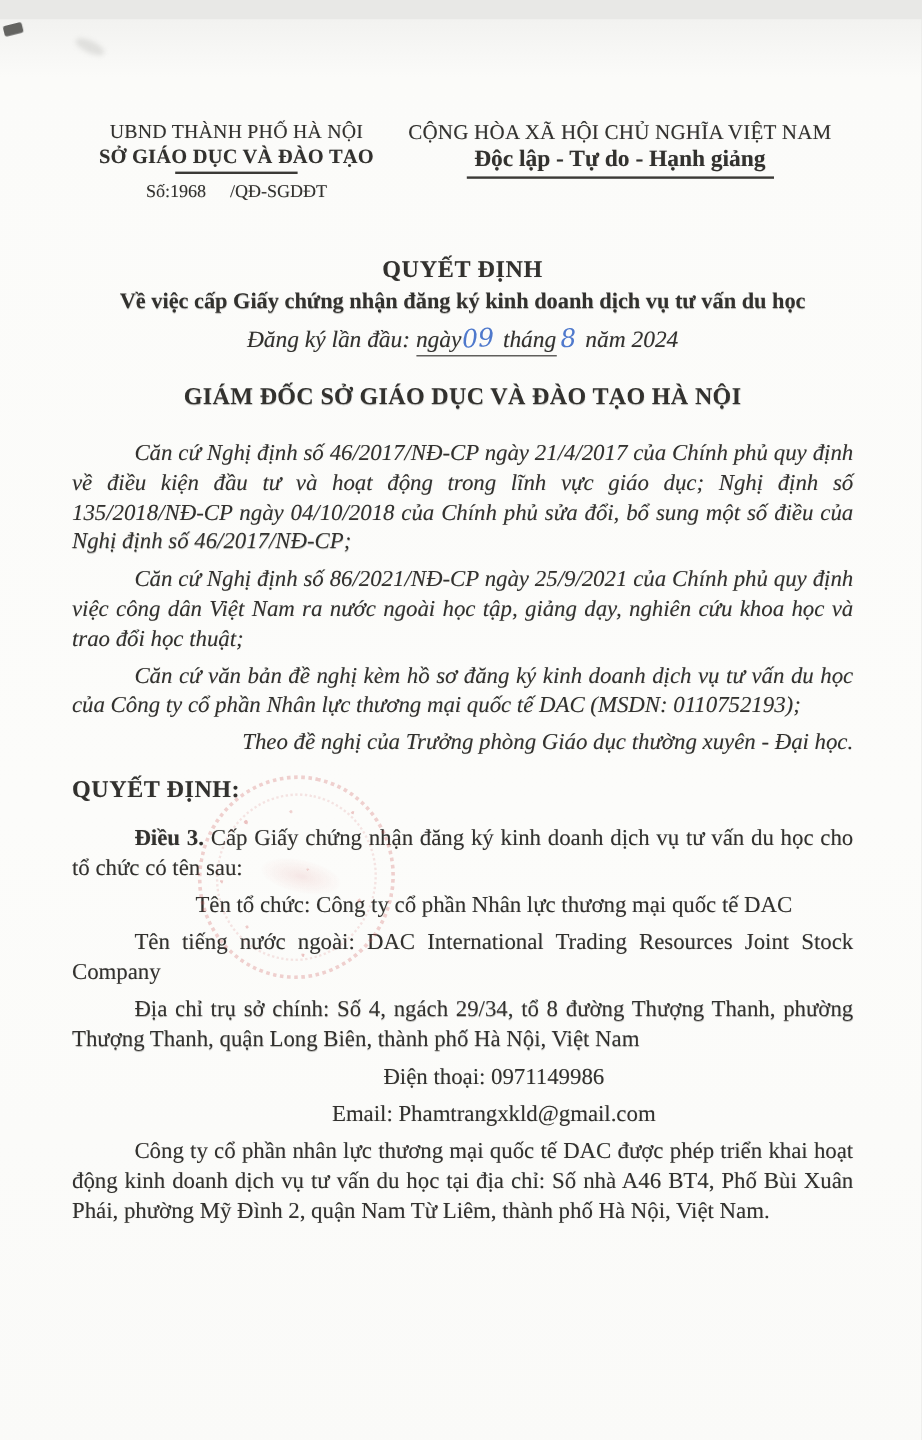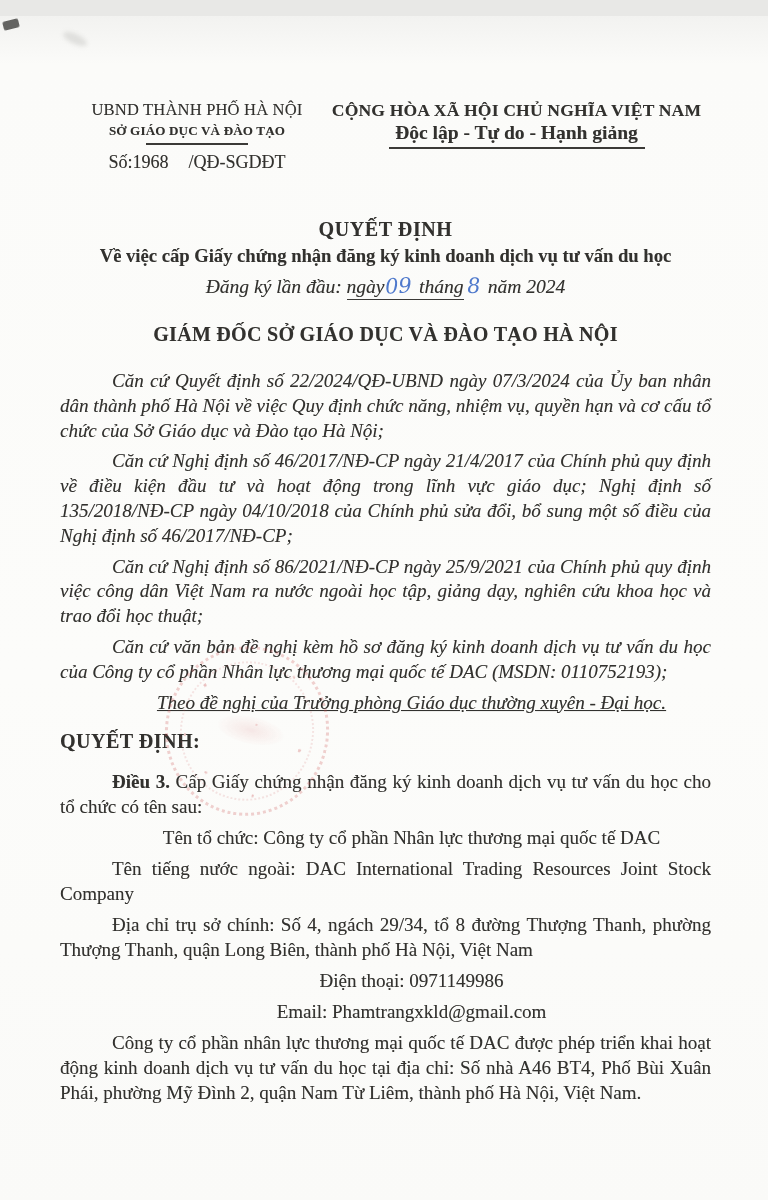--- a/index.html
+++ b/index.html
@@ -27,26 +27,26 @@
   .smudge {
     position: absolute; left: 62px; top: 18px; width: 26px; height: 10px;
     background: #c9c9c6; border-radius: 50%; transform: rotate(25deg);
     opacity: .5; filter: blur(2px);
   }
 
   
   .header { display: flex; justify-content: space-between; align-items: flex-start; }
   .header-left { width: 252px; text-align: center; margin-left: 12px; }
   .header-left .l1 { font-size: 16.5px; line-height: 20px; letter-spacing: .2px; }
-  .header-left .l2 { font-size: 13px; line-height: 21px; font-weight: bold; letter-spacing: .2px; }
+  .header-left .l2 { font-size: 17px; line-height: 21px; font-weight: bold; letter-spacing: .2px; }
   .rule-left { width: 102px; border-bottom: 2px solid #3b3a37; margin: 2px auto 0; }
-  .doc-number { font-size: 18px; margin-top: 7px; }
+  .doc-number { font-size: 15px; margin-top: 7px; }
   .doc-number .gap { display: inline-block; width: 20px; }
   .header-right { width: 392px; text-align: center; }
-  .header-right .r1 { font-size: 17.5px; line-height: 21px; font-weight: bold; letter-spacing: .2px; }
+  .header-right .r1 { font-size: 17.5px; line-height: 21px; font-weight: normal; letter-spacing: .2px; }
   .header-right .r2 { font-size: 19.5px; line-height: 24px; font-weight: bold; }
   .rule-right { width: 256px; border-bottom: 2px solid #3b3a37; margin: 2px auto 0; }
   .place-date { font-size: 18.5px; font-style: italic; margin-top: 4px; }
 
   
   .title-block { text-align: center; margin-top: 44px; }
   .title-main { font-size: 20px; font-weight: bold; letter-spacing: .6px; line-height: 24px; }
   .title-subject { font-size: 18.6px; font-weight: bold; line-height: 24px; margin-top: 3px; }
   .reg-line { font-size: 19.5px; font-style: italic; margin-top: 5px; line-height: 26px; }
   .reg-underline { border-bottom: 1.6px solid #3a3936; padding-bottom: 2px; }
@@ -57,21 +57,21 @@
   .handwritten.day { margin-left: 1px; margin-right: 2px; }
   .handwritten.month { margin: 0 3px; }
   .title-authority { font-size: 20px; font-weight: bold; letter-spacing: .3px; margin-top: 22px; line-height: 25px; }
 
   
   .preamble { margin-top: 22px; }
   .preamble p {
     font-size: 19px; font-style: italic; line-height: 24.8px;
     text-align: justify; text-indent: 52px; margin-bottom: 6px;
   }
-  .preamble p:last-child { text-align: center; text-decoration: underline; }
+  .preamble p:last-child { text-align: right; }
 
   
   .decision-heading { text-align: left; font-size: 20px; font-weight: bold; letter-spacing: .5px; margin: 14px 0 16px; line-height: 24px; }
   .article p {
     font-size: 19px; line-height: 25px; text-align: justify;
     text-indent: 52px; margin-bottom: 6px;
   }
   .article p.single { text-align: center; }
   .article .closing { margin-top: 4px; }
 
@@ -130,21 +130,20 @@
       <span class="reg-underline"><span>ngày</span><span class="handwritten day">09</span> <span>tháng</span></span><span class="handwritten month">8</span>
       <span>năm</span>
       <span>2024</span>
     </div>
     <div class="title-authority">GIÁM ĐỐC SỞ GIÁO DỤC VÀ ĐÀO TẠO HÀ NỘI</div>
   </div>
 
   <div class="stamp"></div>
 
   <div class="preamble">
-    <p>Căn cứ Quyết định số 22/2024/QĐ-UBND ngày 07/3/2024 của Ủy ban nhân dân thành phố Hà Nội về việc Quy định chức năng, nhiệm vụ, quyền hạn và cơ cấu tổ chức của Sở Giáo dục và Đào tạo Hà Nội;</p>
     <p>Căn cứ Nghị định số 46/2017/NĐ-CP ngày 21/4/2017 của Chính phủ quy định về điều kiện đầu tư và hoạt động trong lĩnh vực giáo dục; Nghị định số 135/2018/NĐ-CP ngày 04/10/2018 của Chính phủ sửa đổi, bổ sung một số điều của Nghị định số 46/2017/NĐ-CP;</p>
     <p>Căn cứ Nghị định số 86/2021/NĐ-CP ngày 25/9/2021 của Chính phủ quy định việc công dân Việt Nam ra nước ngoài học tập, giảng dạy, nghiên cứu khoa học và trao đổi học thuật;</p>
     <p>Căn cứ văn bản đề nghị kèm hồ sơ đăng ký kinh doanh dịch vụ tư vấn du học của Công ty cổ phần Nhân lực thương mại quốc tế DAC (MSDN: 0110752193);</p>
     <p>Theo đề nghị của Trưởng phòng Giáo dục thường xuyên - Đại học.</p>
   </div>
 
   <div class="decision-heading">QUYẾT ĐỊNH:</div>
 
   <div class="article">
     <p><span class="bold">Điều 3.</span> <span>Cấp Giấy chứng nhận đăng ký kinh doanh dịch vụ tư vấn du học cho tổ chức có tên sau:</span></p>

